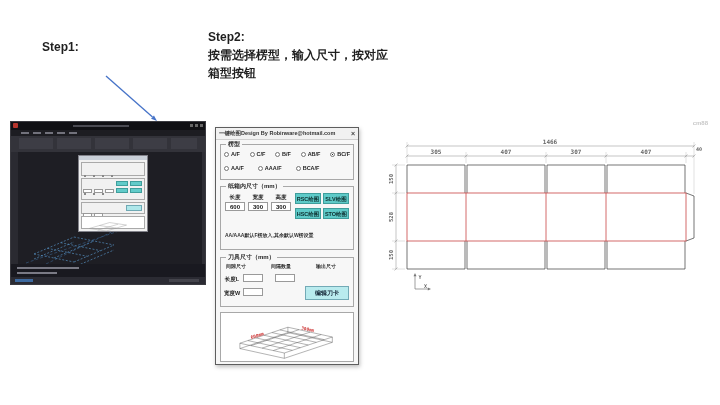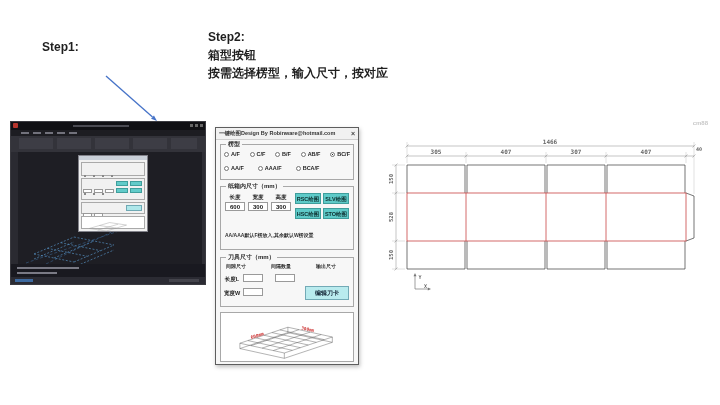--- a/index.html
+++ b/index.html
@@ -80,22 +80,22 @@
 
 <div class="page">
 
   <div class="watermark">cm88</div>
 
   <div class="step step1">
     <div>Step1:</div>
   </div>
   <div class="step step2">
     <div>Step2:</div>
+    <div>按需选择楞型，输入尺寸，按对应</div>
     <div>箱型按钮</div>
-    <div>按需选择楞型，输入尺寸，按对应</div>
   </div>
   <div class="step step3">
   </div>
 
   <svg class="arrow-svg" viewBox="0 0 70 58">
     <line x1="6" y1="4" x2="52.5" y2="45" stroke="#4673c8" stroke-width="1.3"></line>
     <polygon points="57,49 51.05,46.69 53.95,43.39" fill="#4673c8"></polygon>
   </svg>
 
   <div class="cad">

